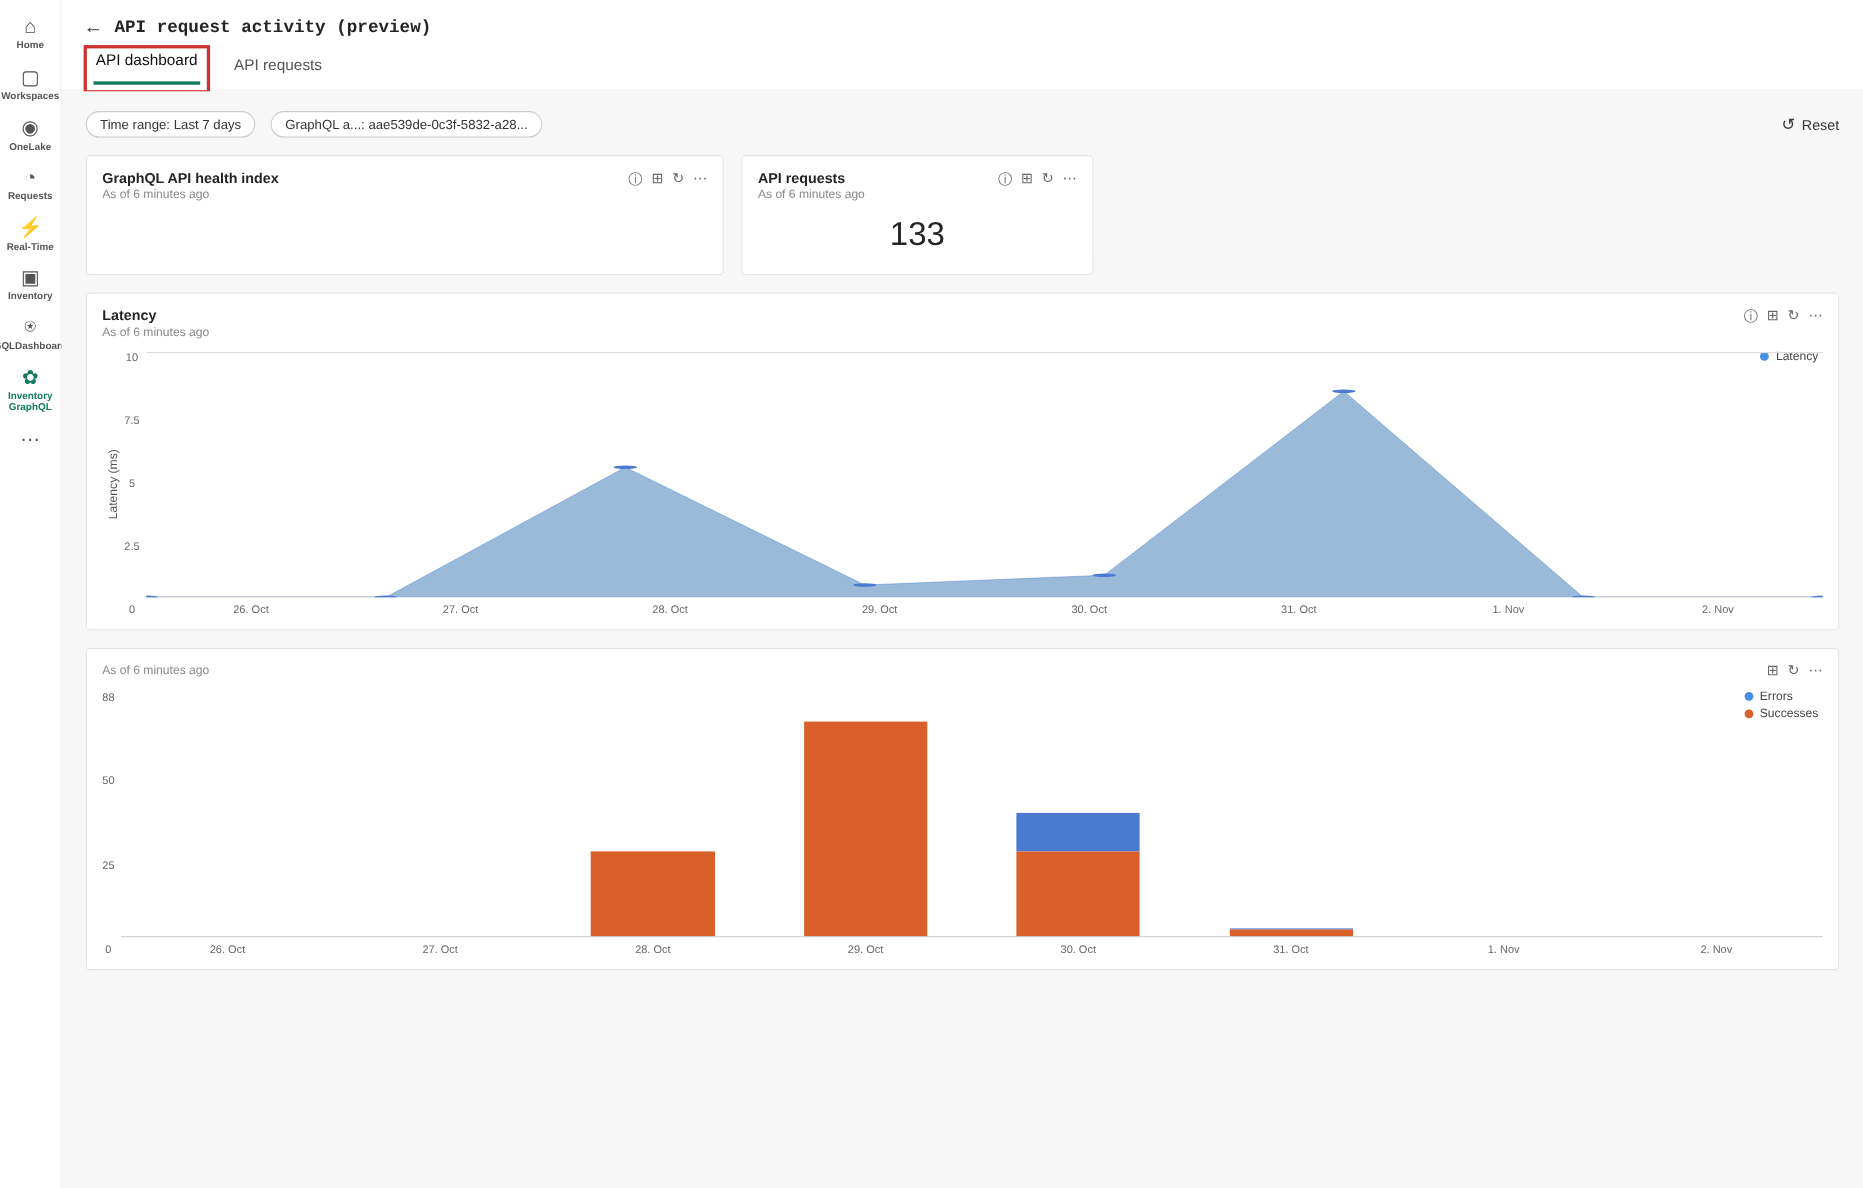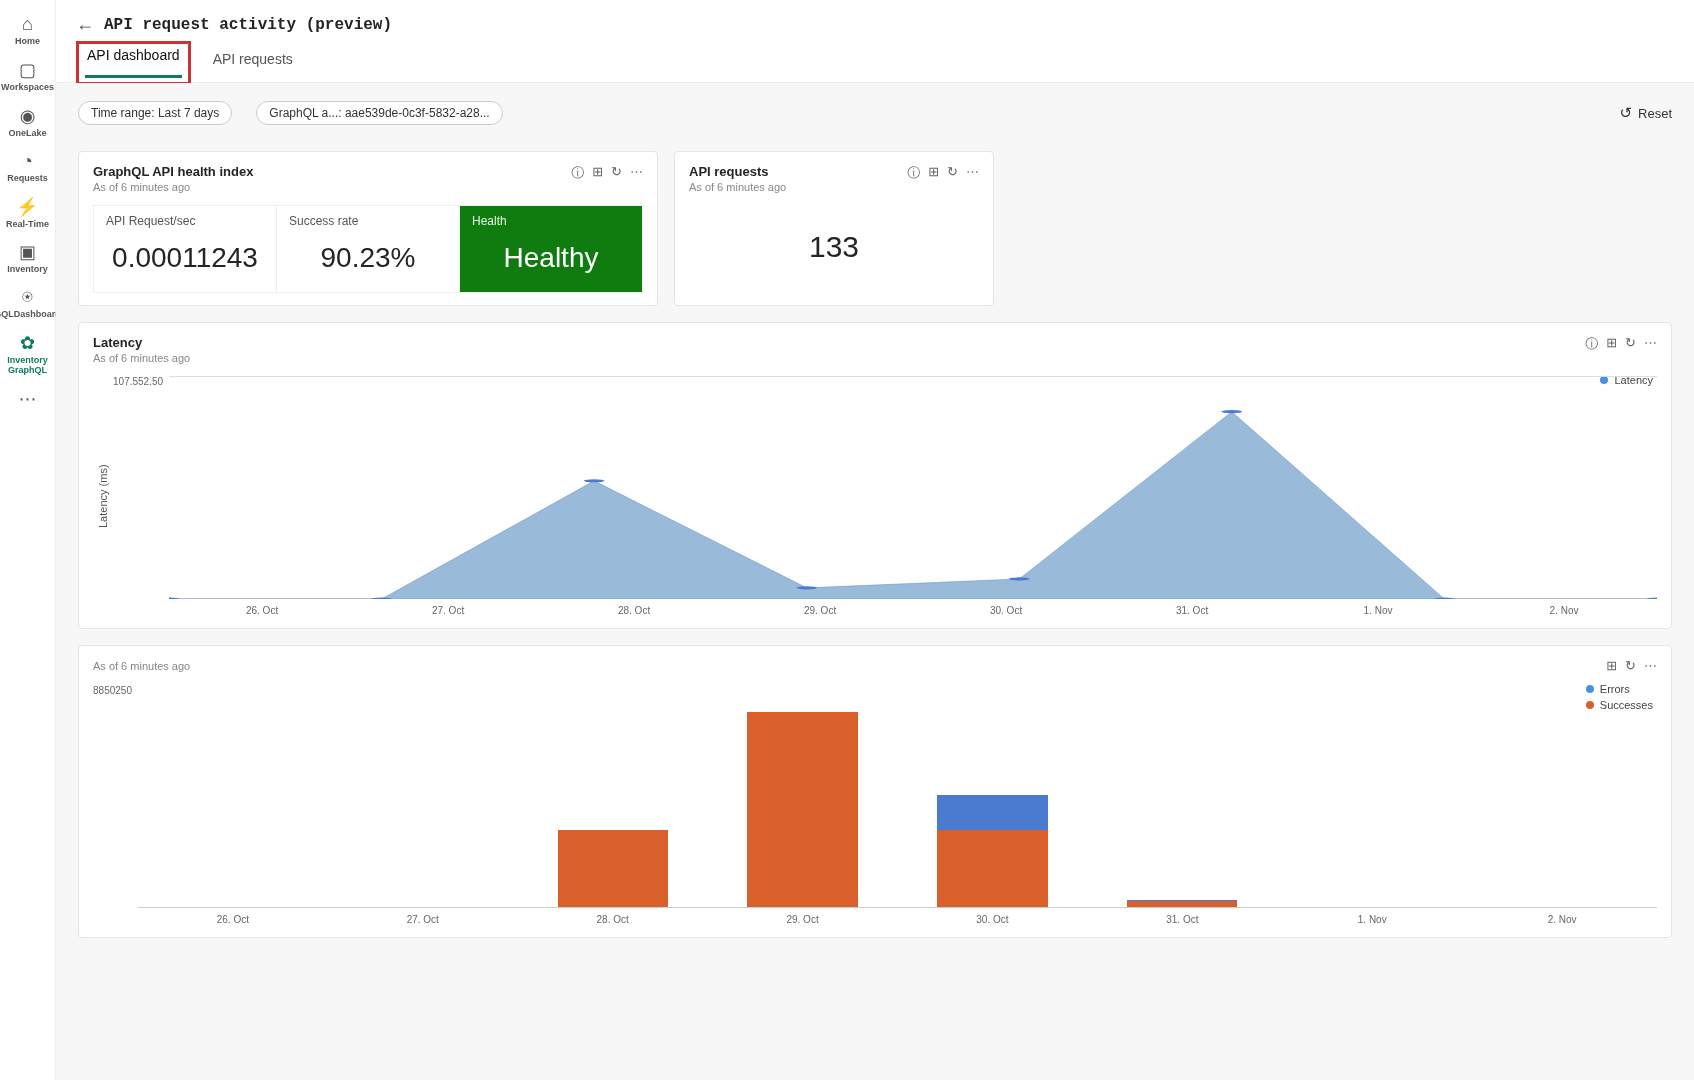--- a/index.html
+++ b/index.html
@@ -20,21 +20,21 @@
   .back-icon { font-size:18px; color:#444; cursor:pointer; }
   .page-title { font-size:16px; font-weight:600;font-family:Liberation Mono, monospace; }
 
   .tabs { display:flex; gap:20px; padding:0 20px; border-bottom:1px solid #eee; }
   .tab { padding:10px 2px 12px 2px; font-size:14px; color:#555; cursor:pointer; border-bottom:3px solid transparent; }
   .tab.active { color:#111; border-bottom-color:#0f7a5e; }
   .tabs-wrap { display:inline-block; border:3px solid #cf3232; padding:2px 6px; margin-bottom:-3px; }
 
   .content { flex:1; background:#f7f7f7; padding:18px 22px; overflow:auto; }
 
-  .pills-row { display:flex; align-items:center; gap:24px; margin-bottom:26px; }
+  .pills-row { display:flex; align-items:center; gap:14px; margin-bottom:16px; }
   .pill { border:1px solid #ccc; background:#fff; border-radius:16px; padding:4px 12px; font-size:12px; color:#333; cursor:pointer; }
   .reset { margin-left:auto; display:flex; align-items:center; gap:6px; color:#333; font-size:13px; cursor:pointer; }
   .reset-icon { font-size:15px; }
 
   .row { display:flex; gap:16px; margin-bottom:16px; flex-wrap:wrap; }
 
   .card { background:#fff; border:1px solid #e5e5e5; border-radius:4px; padding:12px 14px; }
   .card-header { display:flex; align-items:flex-start; gap:8px; }
   .card-titles { flex:1; }
   .card-title { font-size:13px; font-weight:700; }
@@ -58,21 +58,21 @@
   .wide-card { width:100%; }
 
   .chart-area { position:relative; margin-top:12px; }
   .legend { position:absolute; right:4px; top:-2px; display:flex; flex-direction:column; gap:4px; font-size:11px; color:#444; }
   .legend-item { display:flex; align-items:center; gap:6px; }
   .legend-dot { width:8px; height:8px; border-radius:50%; background:#4a90e2; display:inline-block; }
   .legend-dot.orange { background:#d95f2b; }
 
   .latency-chart { display:flex; height:240px; }
   .y-axis-label { writing-mode:vertical-rl; transform:rotate(180deg); font-size:11px; color:#555; text-align:center; padding:0 4px; }
-  .y-ticks { display:flex; justify-content:space-between; font-size:10px; color:#666; padding-right:6px; align-items:flex-start; }
+  .y-ticks { display:flex; flex-direction:column; justify-content:space-between; font-size:10px; color:#666; padding-right:6px; align-items:center; }
   .plot-wrap { flex:1; display:flex; flex-direction:column; }
   .plot { flex:1; position:relative; border-left:0px; }
   .grid-line-top { position:absolute; left:0; right:0; top:0; border-top:1px solid #ddd; }
   .x-baseline { position:absolute; left:0; right:0; bottom:0; border-top:1px solid #ccc; }
   .x-ticks { display:flex; font-size:10px; color:#666; margin-top:6px; }
   .x-tick { flex:1; text-align:center; }
 
   .latency-svg { position:absolute; left:0; top:0; width:100%; height:100%; }
 
   .bar-chart { display:flex; height:240px; }
@@ -155,34 +155,20 @@
         <div class="card-header">
           <div class="card-titles">
             <div class="card-title">GraphQL API health index</div>
             <div class="card-sub">As of 6 minutes ago</div>
           </div>
           <div class="card-tools">
             <span class="tool-icon">ⓘ</span>
             <span class="tool-icon">⊞</span>
             <span class="tool-icon">↻</span>
             <span class="tool-icon">⋯</span>
-          </div>
-        </div>
-        <div class="health-grid">
-          <div class="health-cell">
-            <div class="hc-label-small">API Request/sec</div>
-            <div class="hc-value-big">0.00011243</div>
-          </div>
-          <div class="health-cell">
-            <div class="hc-label-small">Success rate</div>
-            <div class="hc-value-big">90.23%</div>
-          </div>
-          <div class="health-cell status">
-            <div class="hc-label-small">Health</div>
-            <div class="hc-value-big">Healthy</div>
           </div>
         </div>
       </div>
 
       <div class="card api-req-card">
         <div class="card-header">
           <div class="card-titles">
             <div class="card-title">API requests</div>
             <div class="card-sub">As of 6 minutes ago</div>
           </div>

